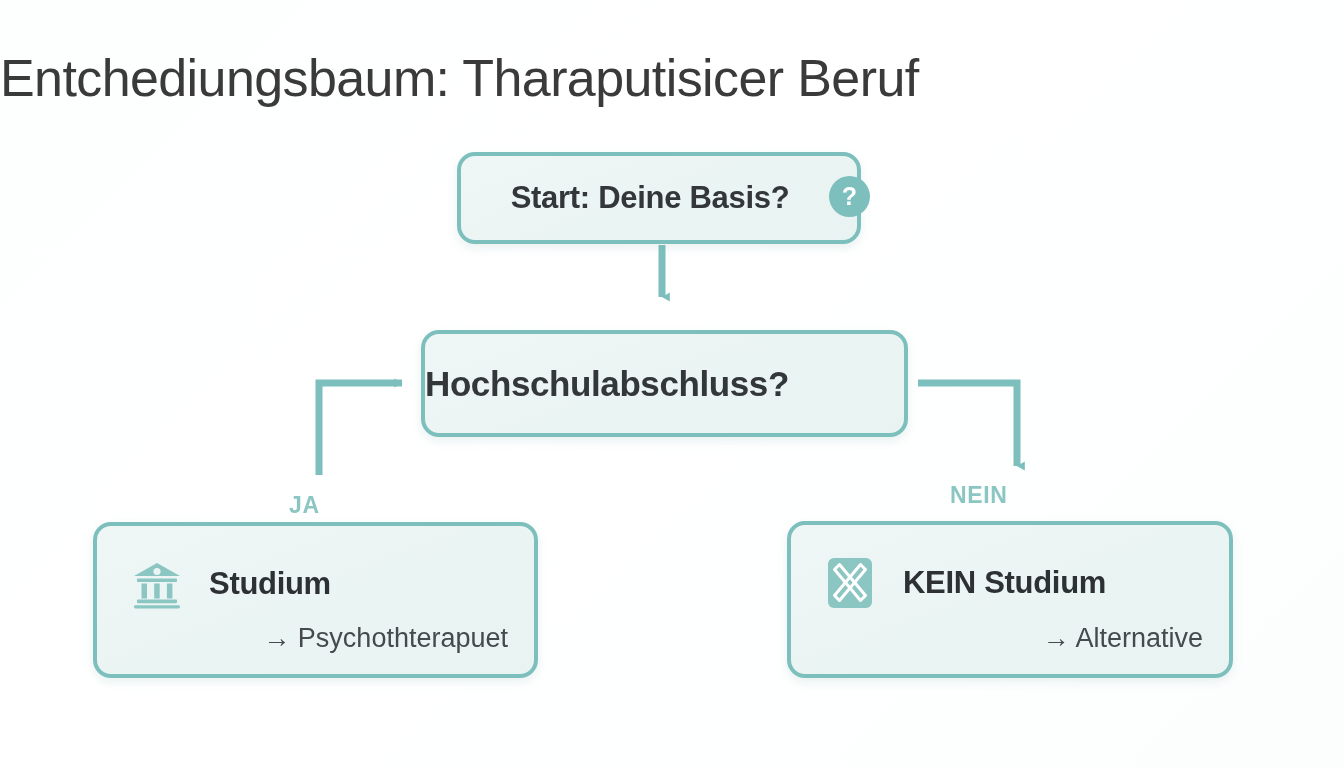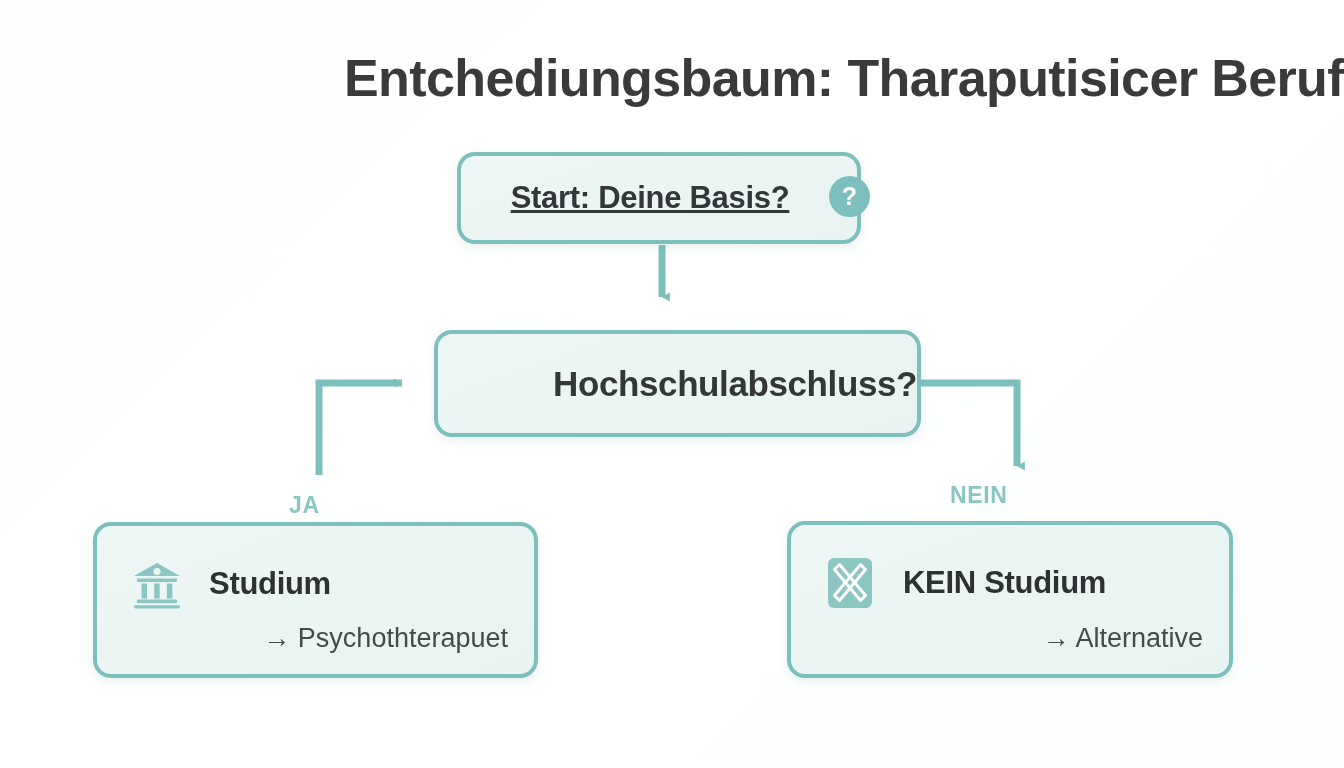--- a/index.html
+++ b/index.html
@@ -18,23 +18,23 @@
     overflow: hidden;
     background: linear-gradient(135deg, #fdfefe 0%, #ffffff 45%, #fcfefe 100%);
   }
 
   
   #title {
     position: absolute;
     left: 0;
     top: 48px;
     width: 1344px;
-    text-align: right;
+    text-align: left;
     font-family: "Liberation Sans", sans-serif;
-    font-weight: bold;
+    font-weight: normal;
     font-size: 52px;
     letter-spacing: -0.6px;
     color: #3a3a3a;
     white-space: nowrap;
   }
 
   
   .node {
     position: absolute;
     box-sizing: border-box;
@@ -54,21 +54,20 @@
     align-items: center;
     justify-content: center;
   }
   #node-start .node-label {
     font-size: 31px;
     font-weight: bold;
     color: #33373a;
     letter-spacing: -0.3px;
     white-space: nowrap;
     padding-right: 18px;
-    text-decoration: underline;
   }
 
   
   #help-badge {
     position: absolute;
     left: 829px;
     top: 176px;
     width: 41px;
     height: 41px;
     border-radius: 50%;
@@ -78,27 +77,27 @@
     font-weight: bold;
     display: flex;
     align-items: center;
     justify-content: center;
     line-height: 1;
     z-index: 5;
   }
 
   
   #node-decision {
-    left: 434px;
+    left: 421px;
     top: 330px;
     width: 487px;
     height: 107px;
     display: flex;
     align-items: center;
-    justify-content: flex-end;
+    justify-content: flex-start;
   }
   #node-decision .node-label {
     font-size: 35px;
     font-weight: bold;
     color: #33373a;
     letter-spacing: -0.4px;
     white-space: nowrap;
   }
 
   

